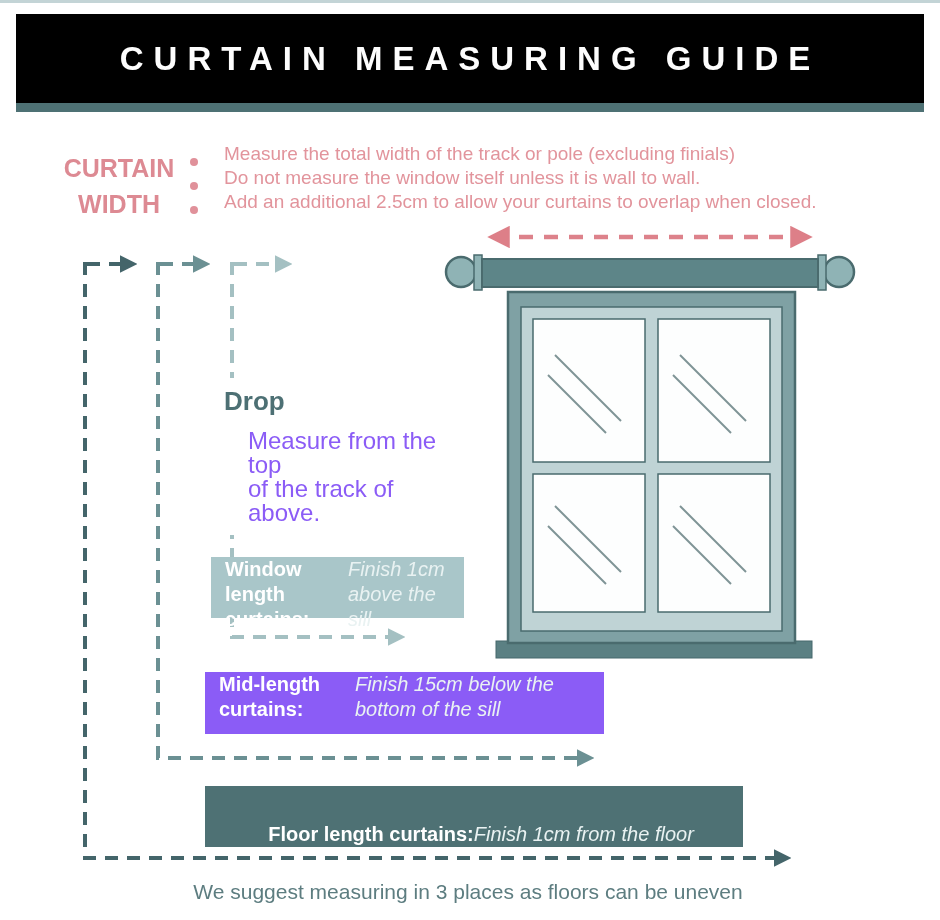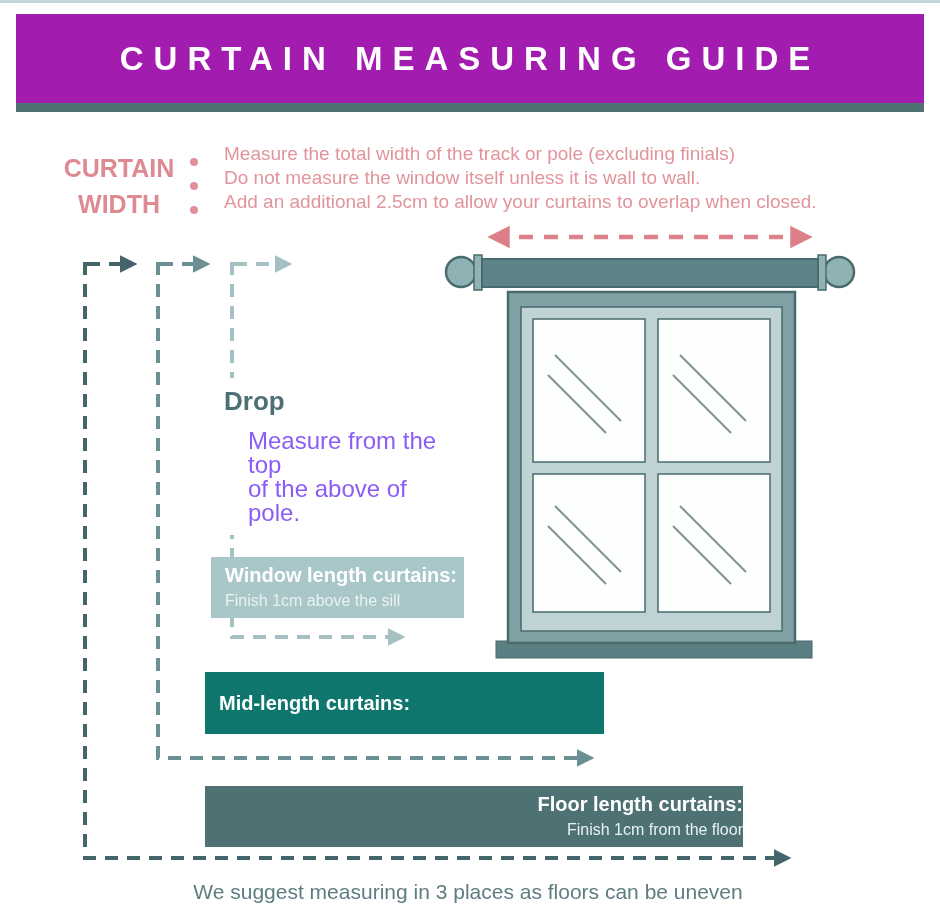--- a/index.html
+++ b/index.html
@@ -2,21 +2,21 @@
 <html><head>
 <meta charset="utf-8">
 <style>
   html,body{margin:0;padding:0;background:#ffffff;}
   .canvas{
     position:relative;width:940px;height:920px;background:#ffffff;overflow:hidden;
     font-family:"Liberation Sans",sans-serif;
   }
   .top-strip{position:absolute;left:0;top:0;width:940px;height:3px;background:#c3d4d6;}
   .banner{
-    position:absolute;left:16px;top:14px;width:908px;height:89px;background:#a21caf;
+    position:absolute;left:16px;top:14px;width:908px;height:89px;background:#000000;
     display:flex;align-items:center;justify-content:center;
   }
   .banner-title{
     color:#fdfdfd;font-size:33px;font-weight:bold;letter-spacing:10px;white-space:nowrap;
   }
   .banner-underline{position:absolute;left:16px;top:103px;width:908px;height:9px;background:#4e7174;}
 
   .width-label{
     position:absolute;left:55px;top:150px;width:128px;text-align:center;
     color:#dd8a93;font-size:25px;font-weight:bold;line-height:36px;
@@ -28,25 +28,25 @@
     margin:8px 26px 0 0;
   }
   .bullet-text{color:#e2949c;font-size:19px;}
 
   svg.diagram{position:absolute;left:0;top:0;}
 
   .drop-block{position:absolute;left:216px;top:378px;width:222px;background:#ffffff;padding:8px 4px 10px 8px;}
   .drop-heading{color:#4d7074;font-size:26px;font-weight:bold;}
   .drop-desc{margin-top:12px;color:#8b5cf6;font-size:24px;line-height:24px;margin-left:24px;}
 
-  .len-box{position:absolute;display:flex;flex-direction:column;justify-content:center;padding-left:14px;box-sizing:border-box;}
+  .len-box{position:absolute;display:flex;justify-content:center;padding-left:14px;box-sizing:border-box;}
   .len-box .box-title{color:#ffffff;font-size:20px;font-weight:bold;line-height:25px;}
-  .len-box .box-subtitle{color:#e9f2f2;font-size:16px;line-height:25px;}
+  .len-box .box-subtitle{color:#e9f2f2;font-size:20px;line-height:25px;font-style:italic;}
   .box-window{left:211px;top:557px;width:253px;height:61px;background:#a9c6c9;}
-  .box-mid{left:205px;top:672px;width:399px;height:62px;background:#0f766e;}
+  .box-mid{left:205px;top:672px;width:399px;height:62px;background:#8b5cf6;}
   .box-floor{left:205px;top:786px;width:538px;height:61px;background:#4e7174;align-items:flex-end;}
 
   .footer-note{
     position:absolute;left:0;top:880px;width:936px;text-align:center;
     color:#5d7d80;font-size:21px;
   }
 </style>
 </head>
 <body>
 
@@ -143,31 +143,32 @@
             <line x1="15" y1="52" x2="73" y2="110"></line>
           </g>
       </g>
     </g>
   </svg>
 
   <div class="drop-block">
     <div class="drop-heading">Drop</div>
     <div class="drop-desc">
       <div>Measure from the top</div>
-      <div>of the above of pole.</div>
+      <div>of the track of above.</div>
     </div>
   </div>
 
   <div class="len-box box-window">
     <div class="box-title">Window length curtains:</div>
     <div class="box-subtitle">Finish 1cm above the sill</div>
   </div>
 
   <div class="len-box box-mid">
     <div class="box-title">Mid-length curtains:</div>
+    <div class="box-subtitle">Finish 15cm below the bottom of the sill</div>
   </div>
 
   <div class="len-box box-floor">
     <div class="box-title">Floor length curtains:</div>
     <div class="box-subtitle">Finish 1cm from the floor</div>
   </div>
 
   <div class="footer-note">We suggest measuring in 3 places as floors can be uneven</div>
 
 </div>

